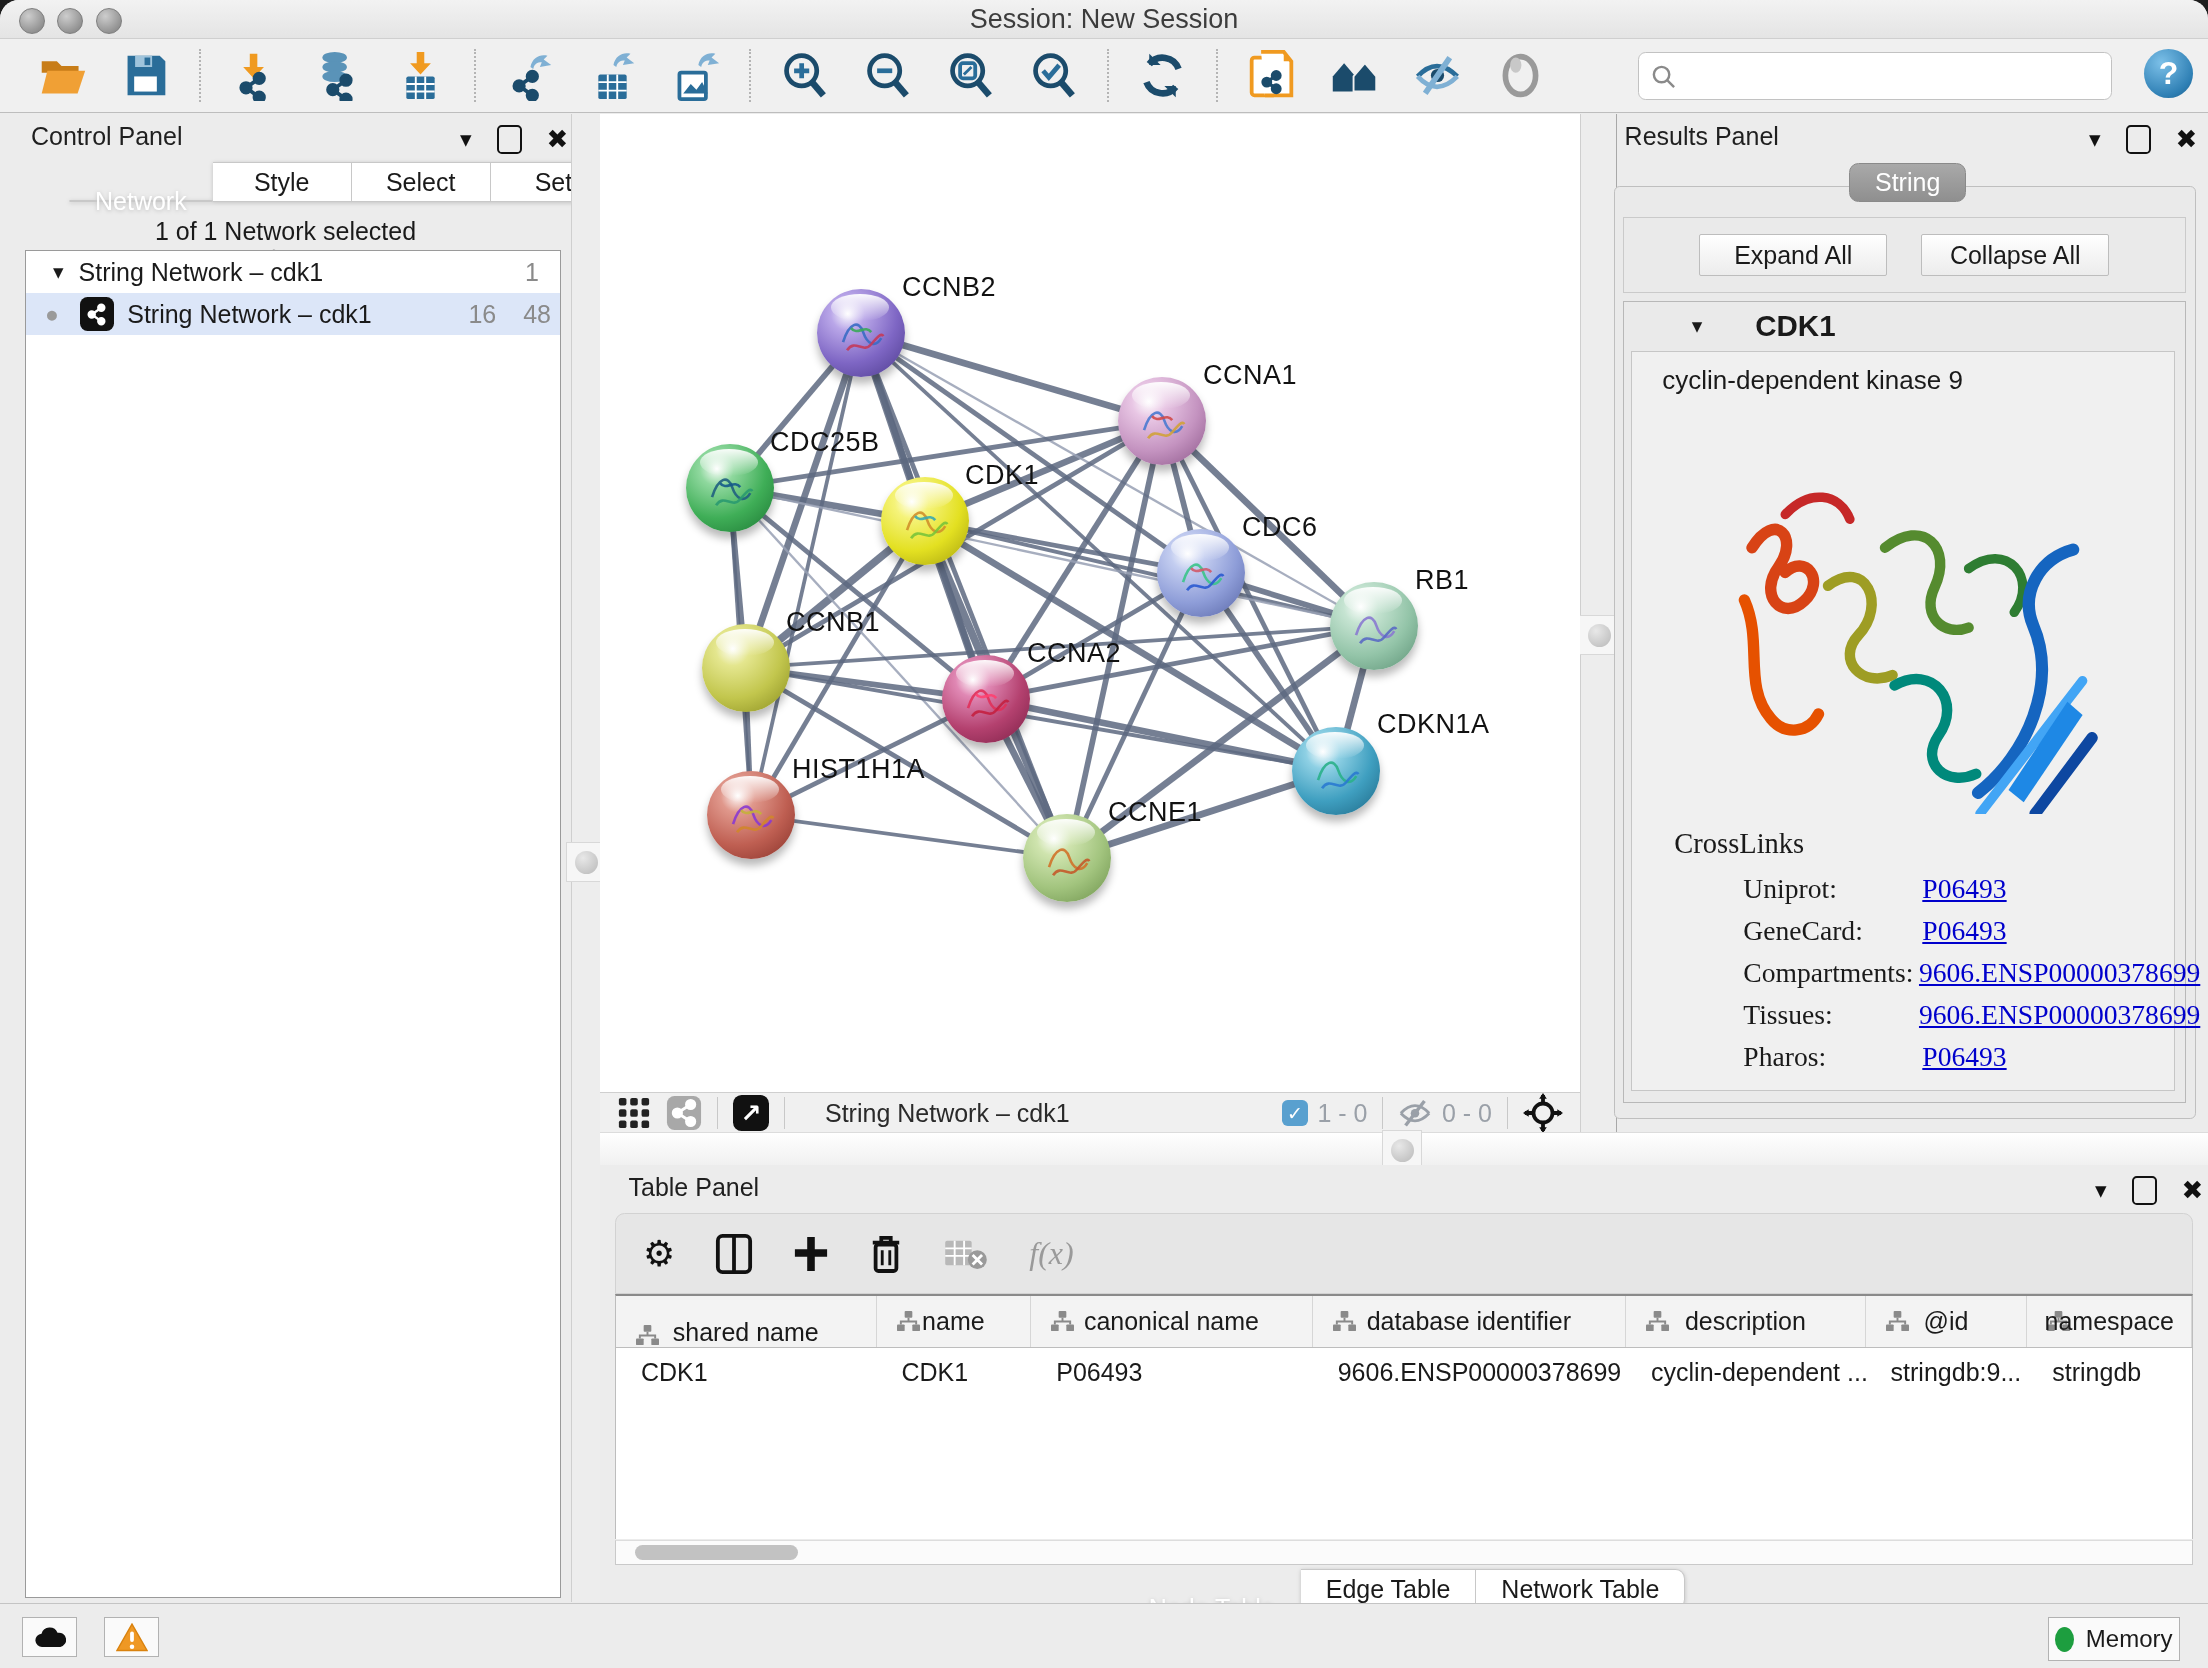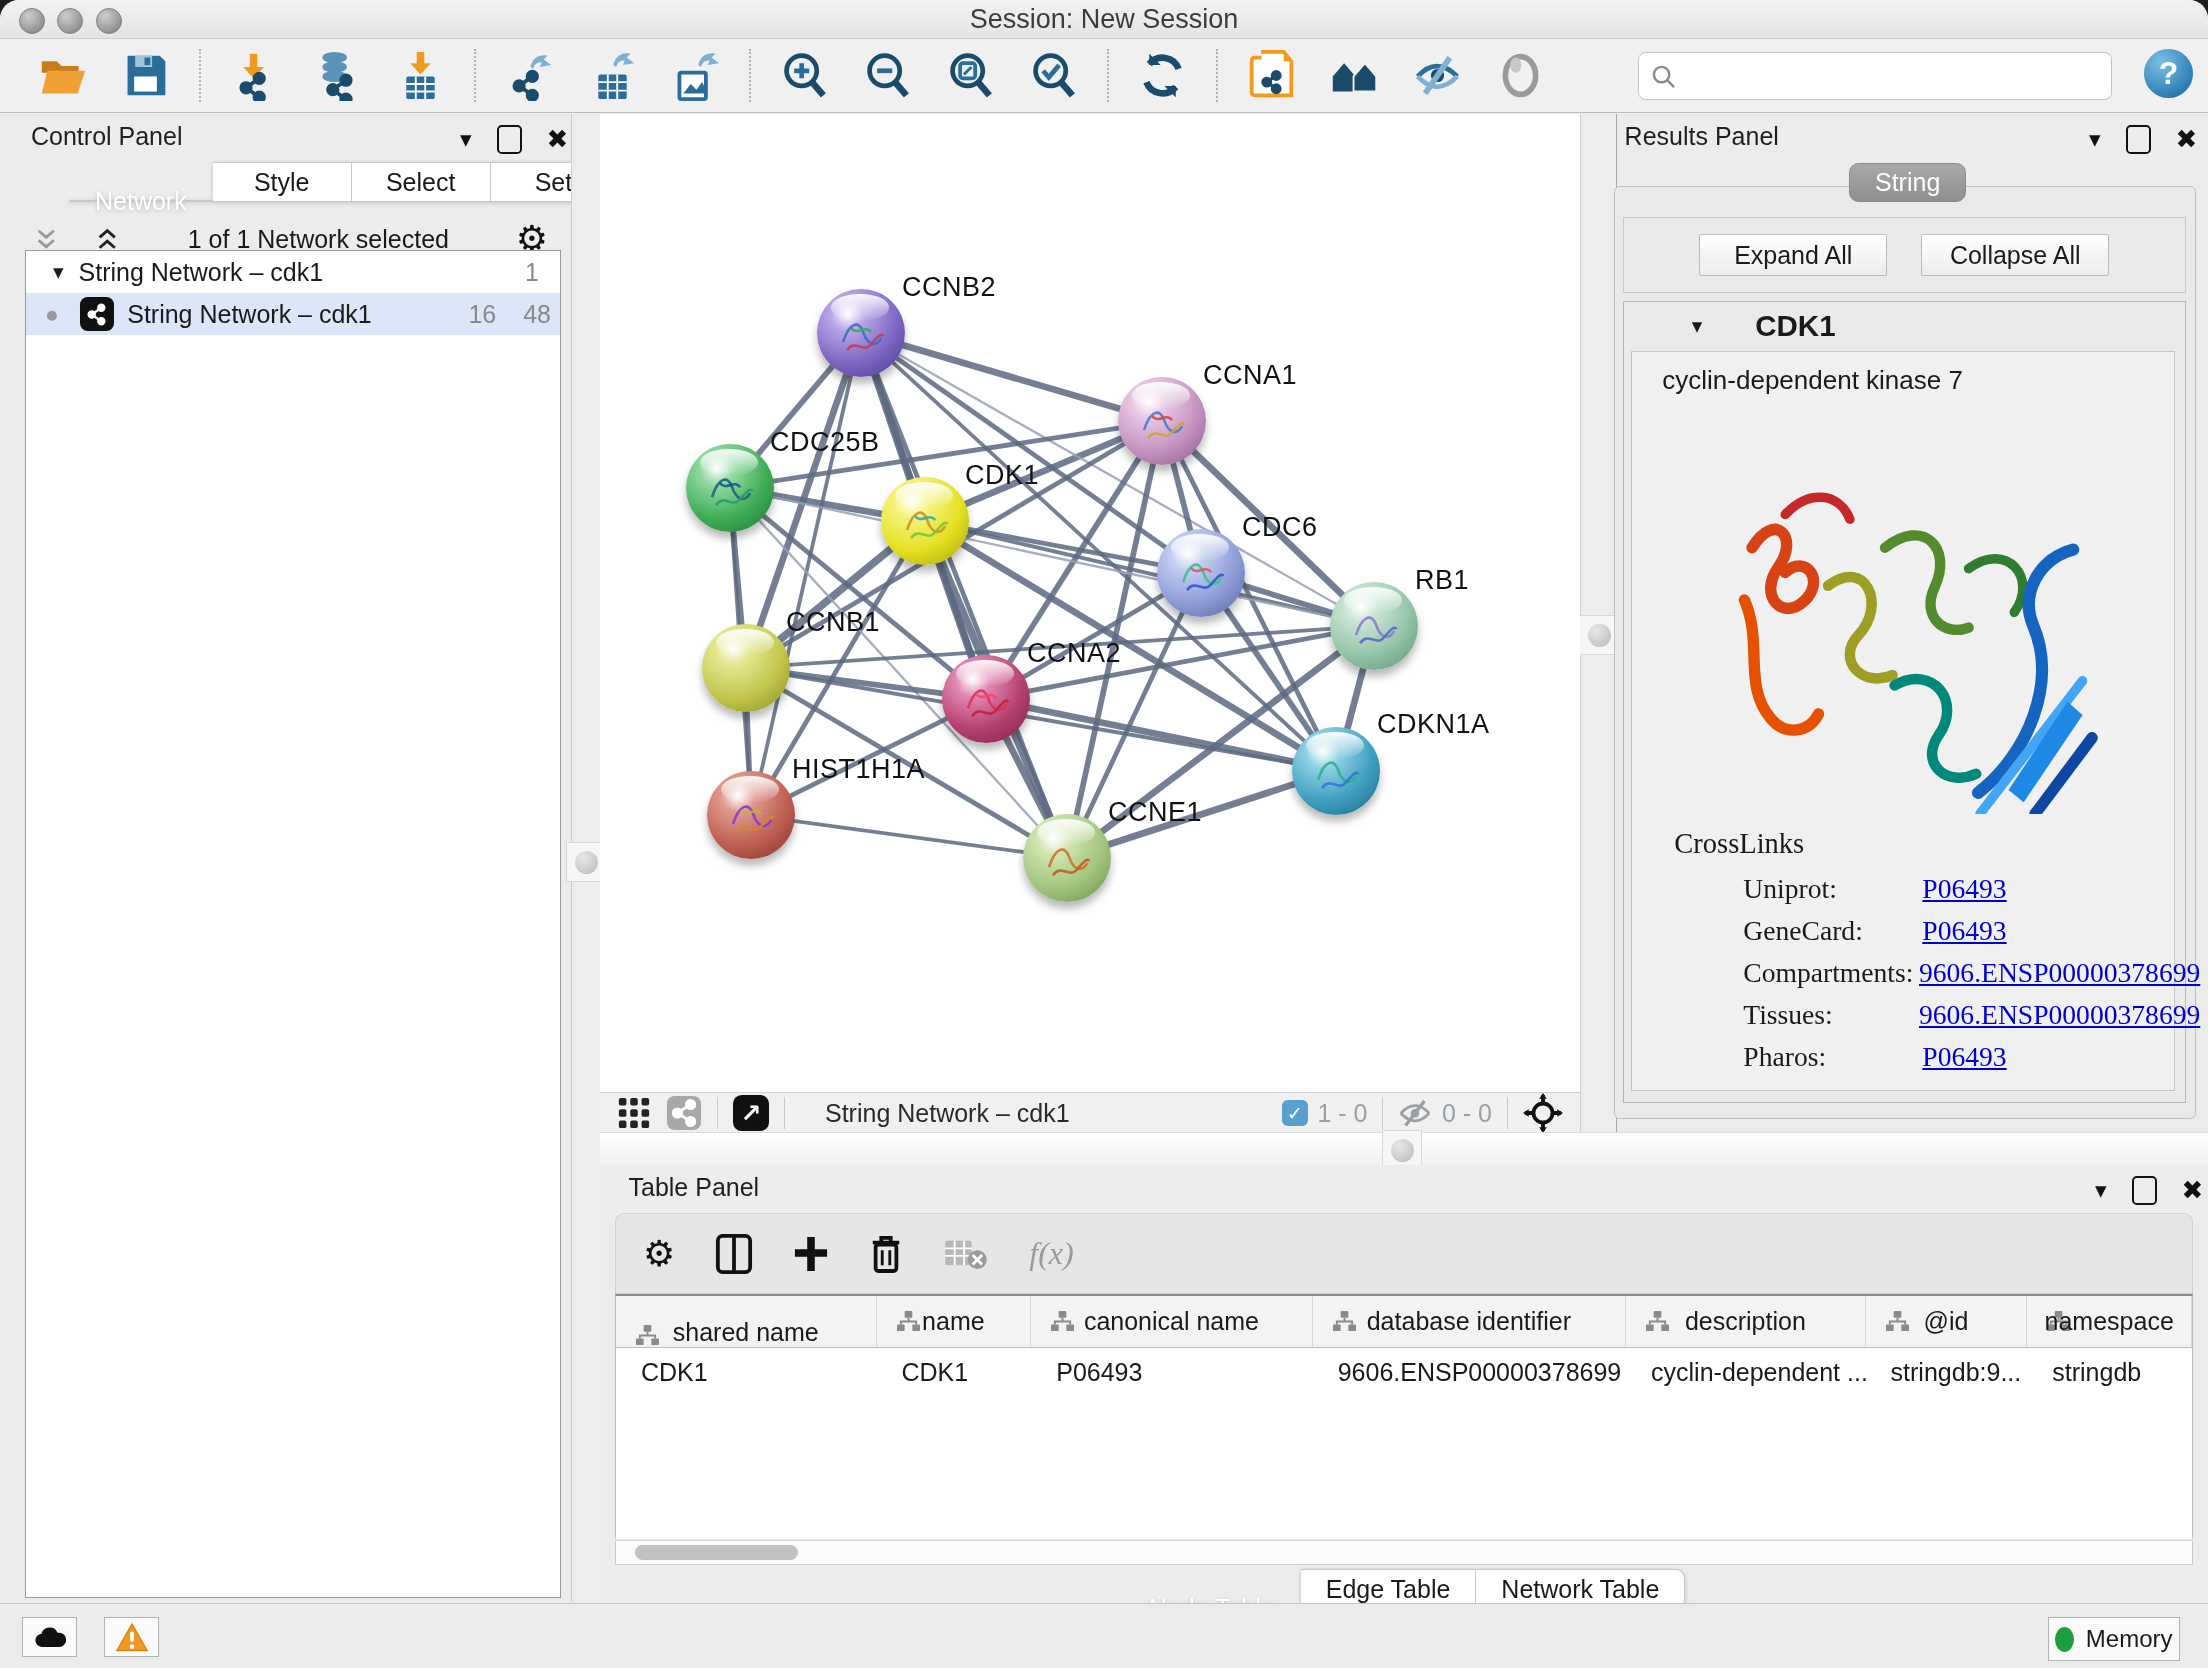--- a/index.html
+++ b/index.html
@@ -41,21 +41,21 @@
   .pi-close{font-size:26px;color:#111;font-weight:bold;}
   
   #control-panel{position:absolute;left:0;top:114px;width:571px;height:1488px;background:var(--panel-bg);}
   .cp-tabs{position:absolute;left:69px;top:48px;display:flex;height:40px;
     filter:drop-shadow(0 1.9px 1.9px rgba(0,0,0,.18));}
   .tabbtn{min-width:88px;padding:0 25px;display:flex;align-items:center;justify-content:center;
     background:#fff;border:1px solid #c8c8c8;border-left:none;font-size:25px;}
   .tabbtn:first-child{border-left:1px solid #c8c8c8;border-radius:9.5px 0 0 9.5px;margin-top:38px;}
   .tabbtn:last-child{border-radius:0 9.5px 9.5px 0;}
   .tabbtn.active{background:linear-gradient(#a9a9a9,#8f8f8f);color:#fff;}
-  .cp-status{position:absolute;left:0;top:103px;width:571px;height:44px;display:flex;align-items:center;}
+  .cp-status{position:absolute;left:0;top:103px;width:571px;height:44px;display:flex;align-items:center;flex-direction:column;}
   .chev{margin-left:32px;}
   .cp-status .txt{flex:1;text-align:center;}
   .gear{font-size:36px;color:#111;margin-right:23px;line-height:1;}
   .cp-list{position:absolute;left:25px;top:136px;width:536px;height:1348px;background:#fff;
     border:1.9px solid #9a9a9a;box-sizing:border-box;}
   .tree-row{position:relative;height:42px;display:flex;align-items:center;font-size:25px;}
   .tree-row .num{color:#8a8a8a;}
   .tree-row.sel{background:var(--sel-blue);}
   .tri{font-size:21px;margin-left:27px;margin-right:15px;}
   .bullet{color:#9a9a9a;font-size:23px;margin-left:19px;}
@@ -607,21 +607,21 @@
       <div class="rp-expandbox">
         <div class="rp-btn">Expand All</div>
         <div class="rp-btn">Collapse All</div>
       </div>
       <div class="rp-section">
         <div class="rp-sec-head">
           <span class="tri">▾</span>
           <span class="rp-gene">CDK1</span>
         </div>
         <div class="rp-content">
-          <div class="rp-desc">cyclin-dependent kinase 7</div>
+          <div class="rp-desc">cyclin-dependent kinase 9</div>
           <svg class="rp-protein" width="418" height="409" viewBox="0 0 440 430">
             <g fill="none" stroke-linecap="round">
               <path d="M60 150 C 85 110, 110 140, 88 170 C 66 200, 92 228, 115 206 C 138 184, 116 156, 95 176" stroke="#d84315" stroke-width="12"></path>
               <path d="M52 205 C 72 250, 50 295, 80 330 C 95 348, 120 345, 130 325" stroke="#e65100" stroke-width="12"></path>
               <path d="M95 115 C 120 88, 152 92, 163 120" stroke="#c62828" stroke-width="10"></path>
               <path d="M140 190 C 180 160, 202 210, 172 242 C 148 268, 176 298, 208 284" stroke="#9e9d24" stroke-width="11"></path>
               <path d="M200 150 C 240 118, 272 150, 252 192 C 238 222, 262 244, 288 234" stroke="#558b2f" stroke-width="11"></path>
               <path d="M210 295 C 250 272, 282 312, 256 348 C 236 378, 266 402, 296 388" stroke="#00897b" stroke-width="11"></path>
               <path d="M288 172 C 328 142, 362 182, 336 218" stroke="#2e7d32" stroke-width="10"></path>
               <path d="M298 408 C 350 368, 382 292, 356 232 C 342 198, 362 162, 398 152" stroke="#1565c0" stroke-width="13"></path>

